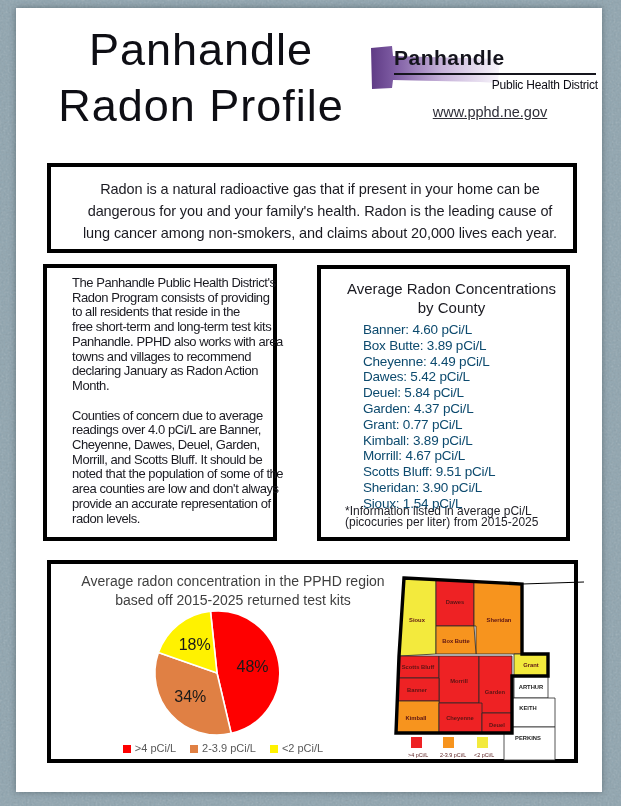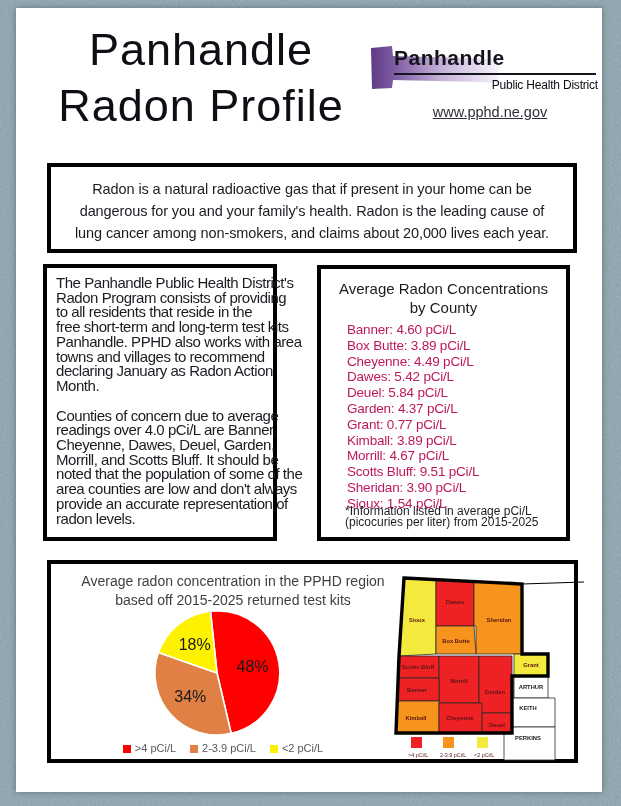--- a/index.html
+++ b/index.html
@@ -9,30 +9,30 @@
   
   .title-block{position:absolute;left:20px;top:14px;width:330px;text-align:center;color:#0e0e14;
     font-size:45px;line-height:56px;font-weight:400;letter-spacing:1px;}
   .logo{position:absolute;left:344px;top:34px;width:238px;height:90px;}
   .logo svg{position:absolute;left:10px;top:0px;}
   .logo-name{position:absolute;left:34px;top:4px;font-size:21px;font-weight:700;letter-spacing:.5px;color:#14141c;}
   .logo-underline{position:absolute;left:34px;top:31px;width:202px;height:2px;background:#15151d;}
   .logo-sub{position:absolute;right:0px;top:36px;font-size:12px;color:#0c0c14;letter-spacing:-0.2px;}
   .logo-url{position:absolute;left:50px;top:62px;width:160px;text-align:center;font-size:14.5px;color:#2e2e38;text-decoration:underline;}
   
-  .box{position:absolute;background:#fff;border:4px solid #000;box-sizing:border-box;}
+  .box{position:absolute;background:#fff;border:4px solid #000;box-sizing:border-box;padding-left:16px;}
   .intro-box{left:31px;top:155px;width:530px;height:90px;}
   .intro-lines{padding-top:11px;text-align:center;font-size:14.5px;line-height:22px;color:#1b1b22;letter-spacing:-0.1px;}
   .intro-lines .tline{white-space:nowrap;}
   .program-box{left:27px;top:256px;width:234px;height:277px;padding:8px 6px 0 9px;}
-  .program-box .para{margin:0 0 15px 0;font-size:15px;line-height:14.7px;color:#1b1b22;letter-spacing:-0.45px;}
+  .program-box .para{margin:0 0 15px 16px;font-size:13px;line-height:14.7px;color:#1b1b22;letter-spacing:-0.45px;}
   .program-box .tline{white-space:nowrap;}
   .county-box{left:301px;top:257px;width:253px;height:276px;}
   .county-title{padding-top:10px;text-align:center;font-size:15px;line-height:19px;color:#1b1b22;}
-  .county-list{padding:5px 0 0 26px;font-size:13.5px;line-height:15.8px;color:#be185d;letter-spacing:-0.2px;}
+  .county-list{padding:5px 0 0 26px;font-size:13.5px;line-height:15.8px;color:#0c4a6e;letter-spacing:-0.2px;}
   .county-list .centry{white-space:nowrap;}
   .county-footnote{position:absolute;left:24px;bottom:9px;font-size:12px;line-height:11px;color:#1d1d24;}
   .chart-box{left:31px;top:552px;width:531px;height:203px;}
   .chart-title{position:absolute;left:8px;top:8px;width:348px;text-align:center;font-size:14px;line-height:19px;color:#3f3f3f;}
   .chart-title .tline{white-space:nowrap;}
   #pie-svg{position:absolute;left:94px;top:37px;}
   .pie-label{font-family:"Liberation Sans",sans-serif;font-size:16px;fill:#191919;}
   #pie-legend{position:absolute;left:37px;top:178px;width:270px;text-align:center;font-size:11px;color:#595959;}
   .pleg-item{display:inline-block;margin:0 7px;white-space:nowrap;}
   .pleg-sq{display:inline-block;width:8px;height:8px;margin-right:4px;vertical-align:middle;}

